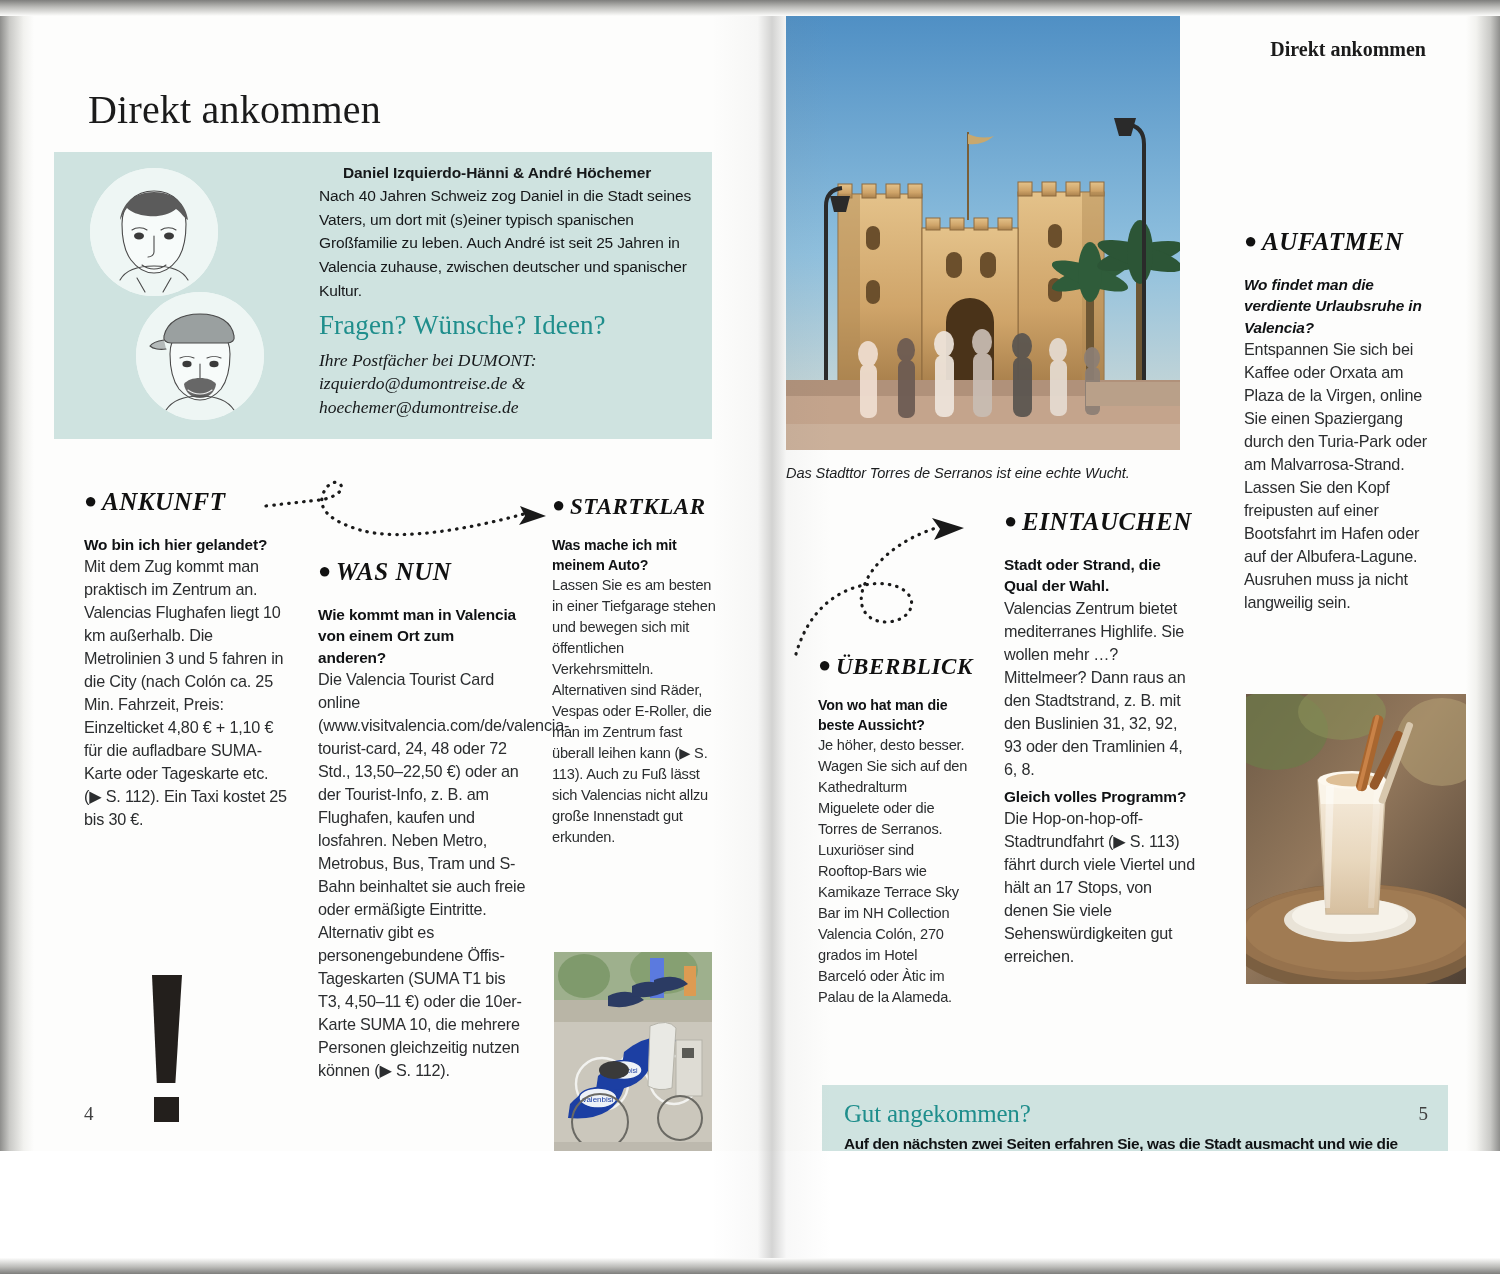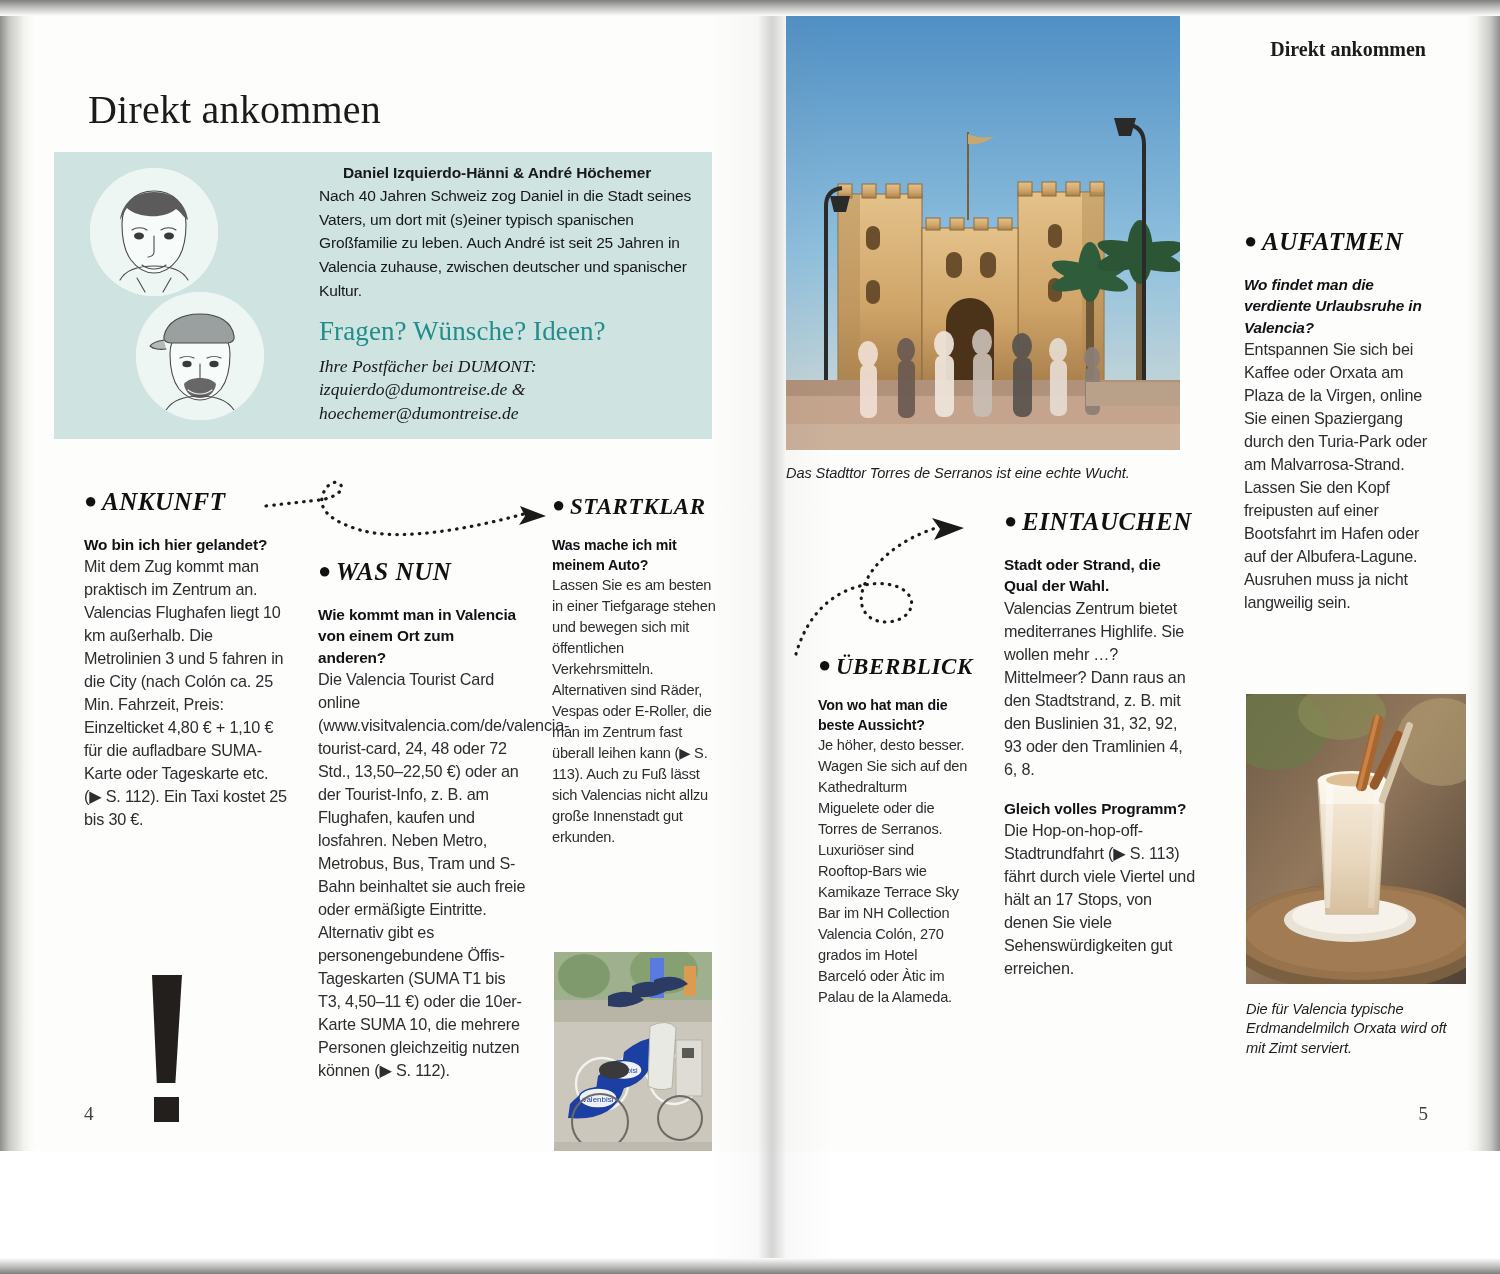--- a/index.html
+++ b/index.html
@@ -122,21 +122,21 @@
   }
   .author-names {
     font-size: 15.5px; font-weight: 700; color: #16181a;
     line-height: 1.44; letter-spacing: -.1px; margin-left: 24px;
   }
   .author-bio {
     font-size: 15.5px; color: #16181a; line-height: 1.52;
     letter-spacing: -.15px;
   }
   .fragen {
-    margin-top: 14px;
+    margin-top: 8px;
     font-family: "Liberation Serif", serif;
     font-size: 27px;
     color: #1f8e8c;
     letter-spacing: .1px;
   }
   .postfach {
     margin-top: 8px;
     font-family: "Liberation Serif", serif;
     font-style: italic;
     font-size: 17.5px;
@@ -509,21 +509,21 @@
       <div class="q small" style="margin-top:16px;">Von wo hat man die beste Aussicht?</div>
       <div class="a small">Je höher, desto besser. Wagen Sie sich auf den Kathedralturm Miguelete oder die Torres de Serranos. Luxuriöser sind Rooftop-Bars wie Kamikaze Terrace Sky Bar im NH Collection Valencia Colón, 270 grados im Hotel Barceló oder Àtic im Palau de la Alameda.</div>
     </div>
 
     <div class="col" style="left:232px; top:508px; width:192px;">
       <div class="kicker">
         <span class="dot">●</span><span>EINTAUCHEN</span>
       </div>
       <div class="q" style="margin-top:18px;">Stadt oder Strand, die Qual der Wahl.</div>
       <div class="a">Valencias Zentrum bietet mediterranes Highlife. Sie wollen mehr …? Mittelmeer? Dann raus an den Stadtstrand, z. B. mit den Buslinien 31, 32, 92, 93 oder den Tramlinien 4, 6, 8.</div>
-      <div class="q" style="margin-top:17px;">Gleich volles Programm?</div>
+      <div class="q" style="margin-top:5px;">Gleich volles Programm?</div>
       <div class="a">Die Hop-on-hop-off-Stadtrundfahrt (▶ S. 113) fährt durch viele Viertel und hält an 17 Stops, von denen Sie viele Sehenswürdigkeiten gut erreichen.</div>
     </div>
 
     <div class="col" style="left:472px; top:228px; width:200px;">
       <div class="kicker">
         <span class="dot">●</span><span>AUFATMEN</span>
       </div>
       <div class="q" style="margin-top:18px;font-style:italic;">Wo findet man die verdiente Urlaubsruhe in Valencia?</div>
       <div class="a">Entspannen Sie sich bei Kaffee oder Orxata am Plaza de la Virgen, online Sie einen Spaziergang durch den Turia-Park oder am Malvarrosa-Strand. Lassen Sie den Kopf freipusten auf einer Bootsfahrt im Hafen oder auf der Albufera-Lagune. Ausruhen muss ja nicht langweilig sein.</div>
     </div>
@@ -566,20 +566,23 @@
 
         <g>
           <rect x="118" y="20" width="11" height="78" rx="5" fill="#a8662f" transform="rotate(14 123 60)"></rect>
           <rect x="120" y="20" width="4" height="78" rx="2" fill="#c98247" transform="rotate(14 123 60)"></rect>
           <rect x="136" y="34" width="9" height="64" rx="4" fill="#96592a" transform="rotate(26 140 66)"></rect>
         </g>
 
         <rect x="146" y="26" width="7" height="86" rx="3" fill="#d8c8ae" transform="rotate(20 150 70)"></rect>
       </svg>
     </div>
-    <div class="caption" style="left:474px; top:1000px; width:214px;">Die für Valencia typische Erdmandelmilch Orxata wird oft mit Zimt serviert.</div>
-
+
+    <div id="outro-box">
+      <div class="headline">Gut angekommen?</div>
+      <div class="sub">Auf den nächsten zwei Seiten erfahren Sie, was die Stadt ausmacht und wie die Menschen dort leben.</div>
+    </div>
 
     <div class="folio" id="folio-right">5</div>
   </div>
 
   <div id="gutter"></div>
 </div>
 
 </body></html>

